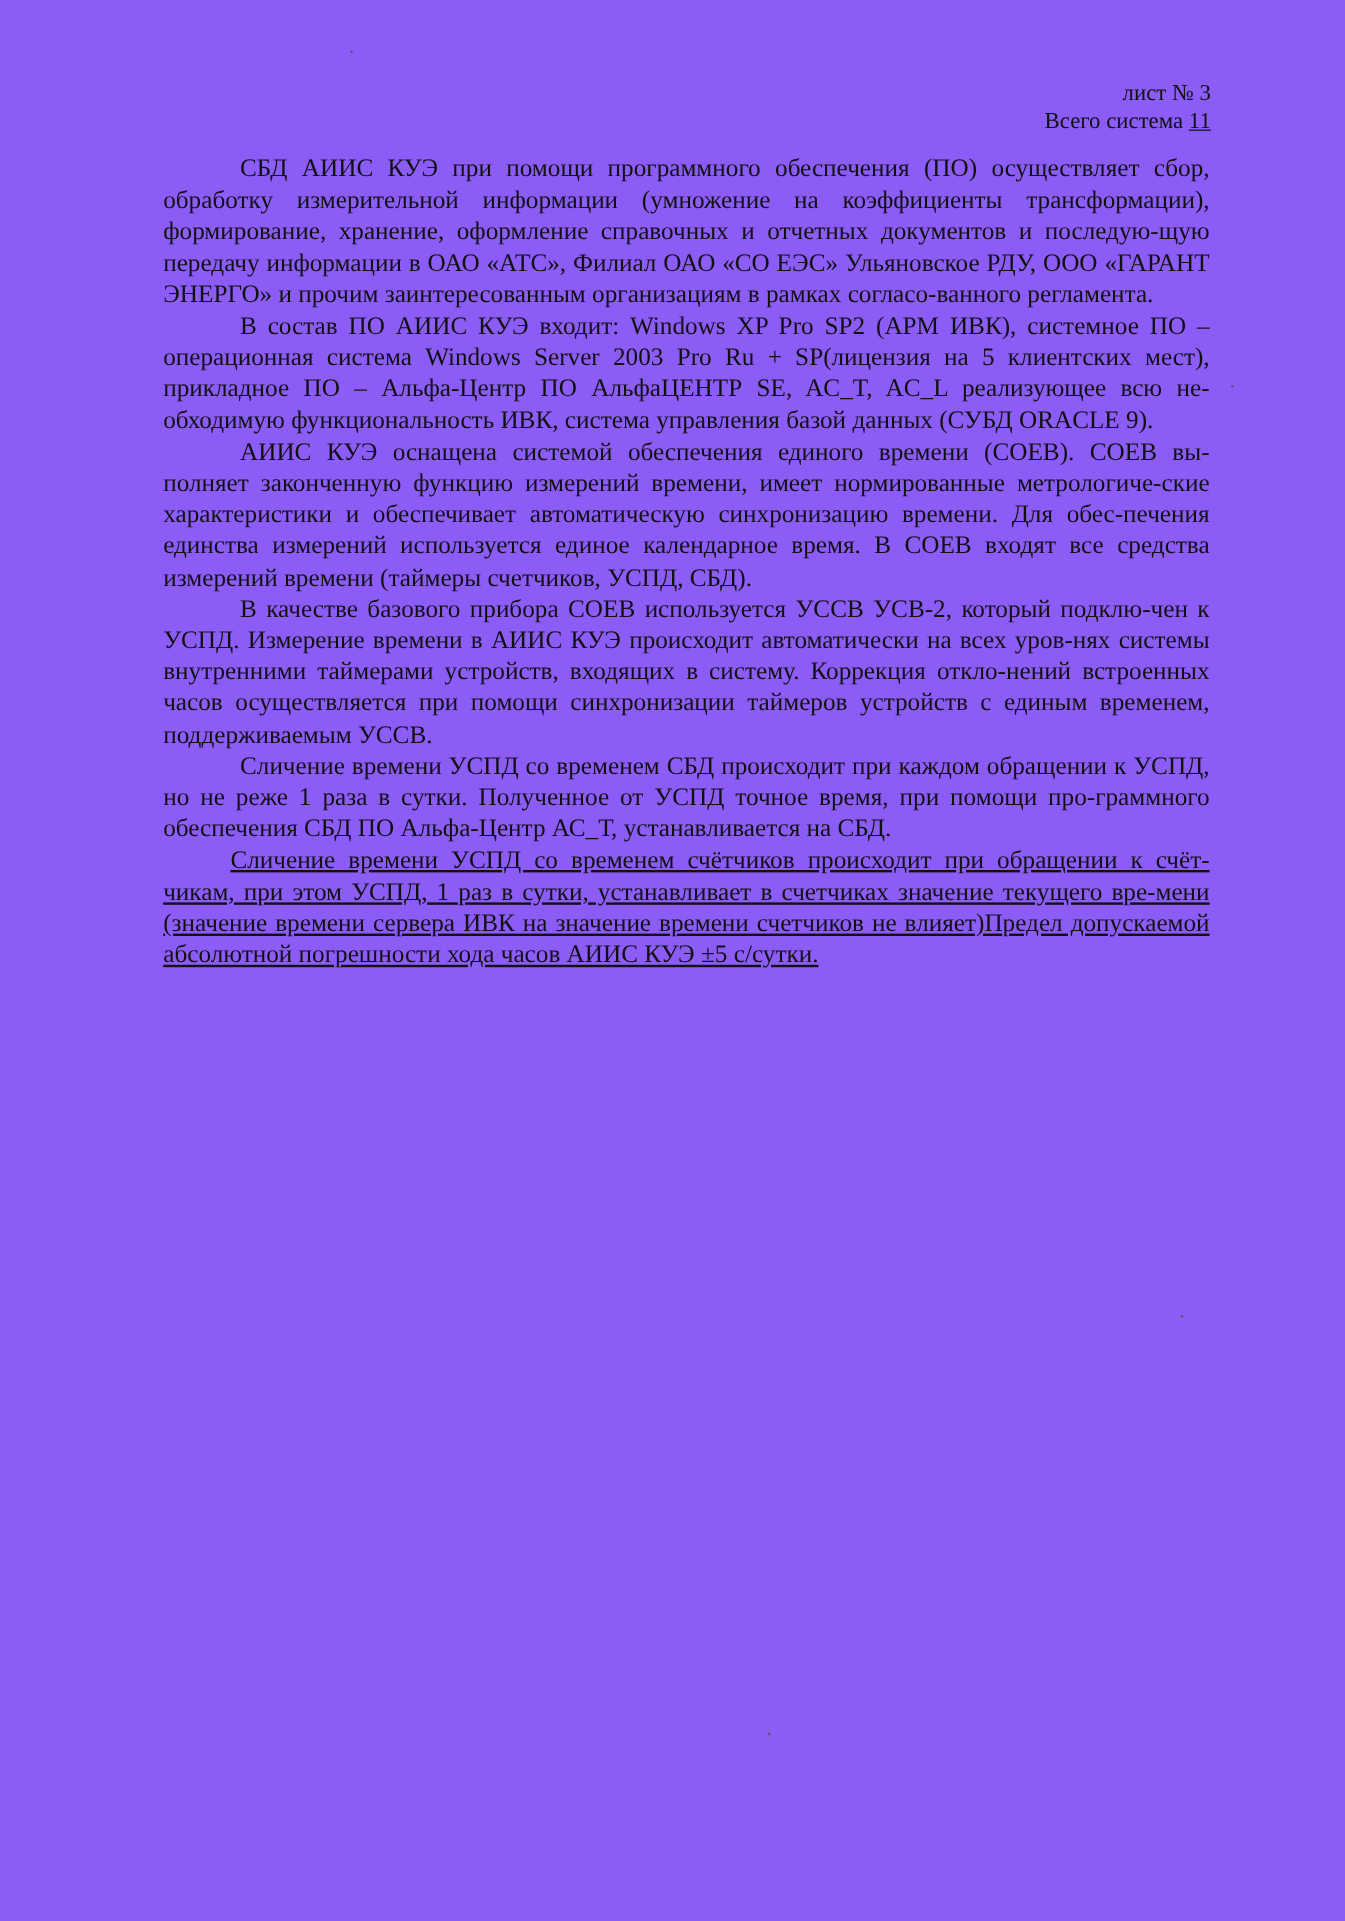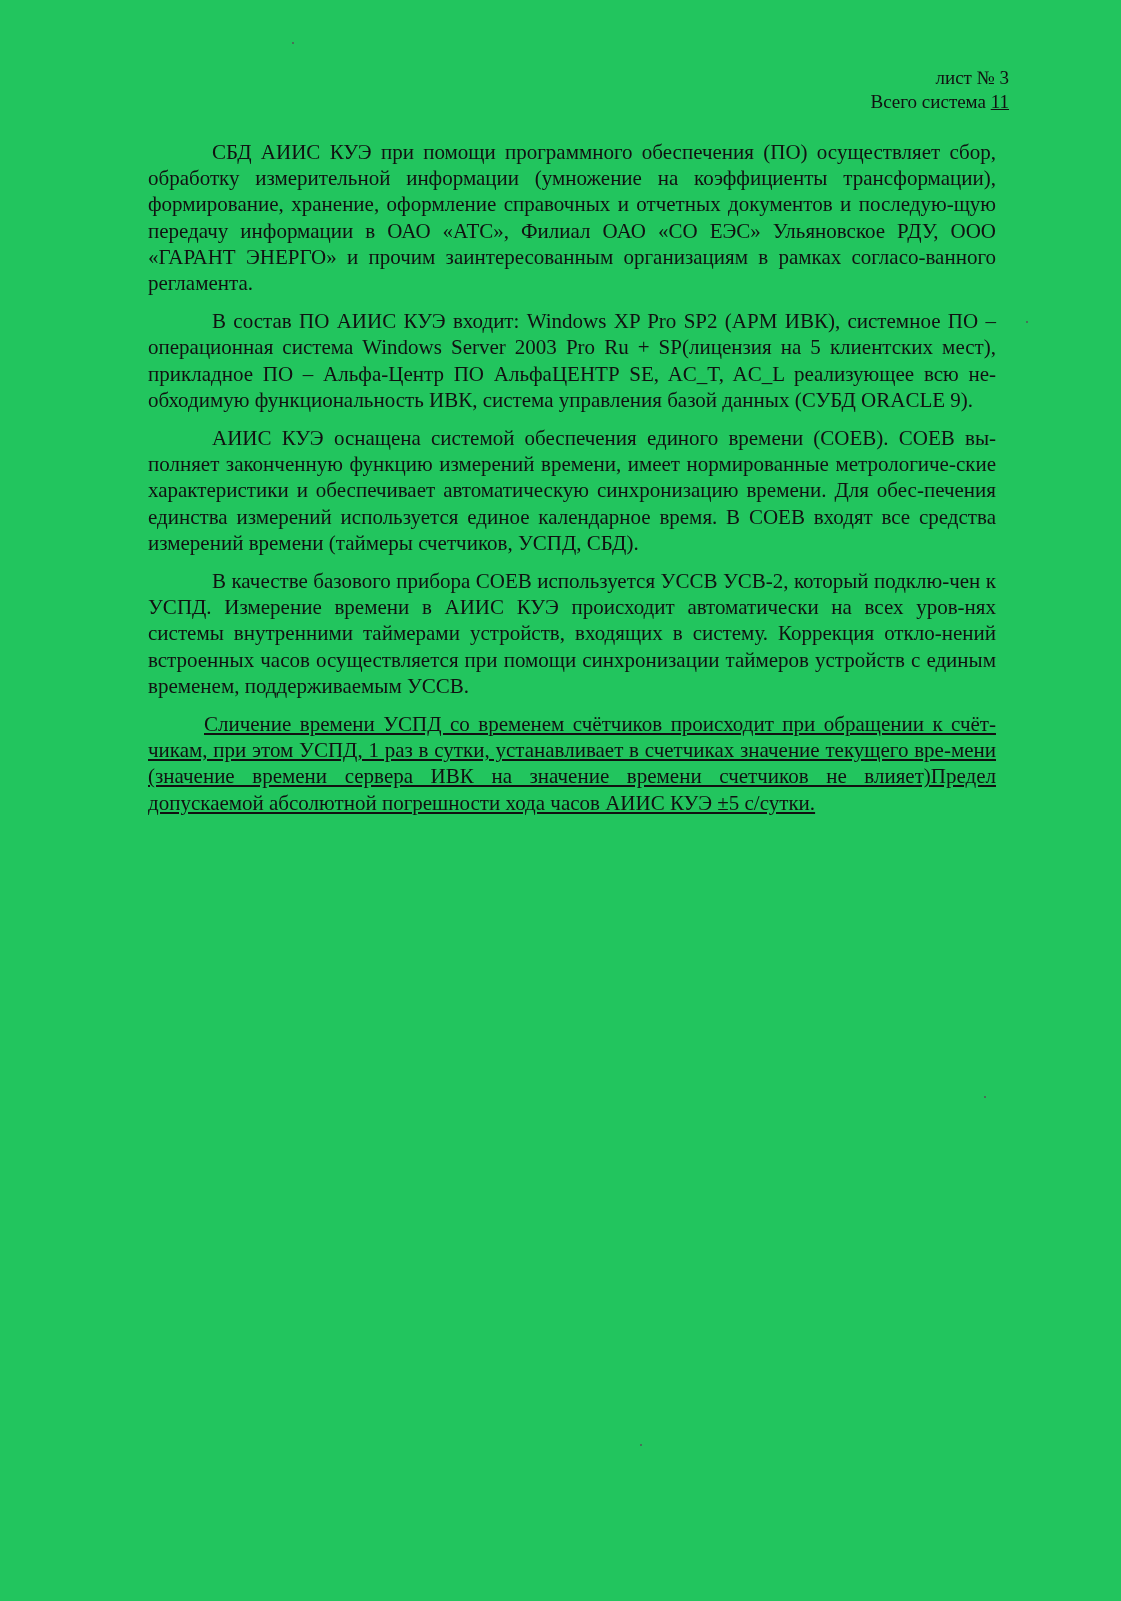--- a/index.html
+++ b/index.html
@@ -1,45 +1,46 @@
 <!DOCTYPE html>
 <html><head>
 <meta charset="utf-8">
 <style>
   html, body { margin: 0; padding: 0; background: #ffffff; }
   body { width: 1121px; height: 1601px; position: relative; overflow: hidden; }
-  .page { position: absolute; left: 0; top: 0; width: 1121px; height: 1601px; background: #22c55e; }
+  .page { position: absolute; left: 0; top: 0; width: 1121px; height: 1601px; background: #8b5cf6; }
   .header {
     position: absolute; right: 112px; top: 66px; text-align: right;
     font-family: "Liberation Serif", serif; font-size: 19px; line-height: 24px; color: #111;
   }
   .header .num { text-decoration: underline; }
   .body-text {
     position: absolute; left: 136px; top: 127px; width: 872px;
     font-family: "Liberation Serif", serif; font-size: 21px; line-height: 26.2px; color: #111;
     text-align: justify; hyphens: manual;
   }
-  .body-text p { margin: 12px; text-indent: 64px; }
+  .body-text p { margin: 0; text-indent: 64px; }
   .body-text p.last { text-indent: 56px; text-decoration: underline; }
   .speck { position: absolute; width: 2px; height: 2px; background: #555; border-radius: 1px; }
 </style>
 </head>
 <body>
 
 <div class="page">
   <div class="header">
     <div>лист № 3</div>
     <div><span>Всего система </span><span class="num">11</span></div>
   </div>
 
   <div class="body-text">
     <p>СБД АИИС КУЭ при помощи программного обеспечения (ПО) осуществляет сбор, обработку измерительной информации (умножение на коэффициенты трансформации), формирование, хранение, оформление справочных и отчетных документов и последую-щую передачу информации в ОАО «АТС», Филиал ОАО «СО ЕЭС» Ульяновское РДУ, ООО «ГАРАНТ ЭНЕРГО» и прочим заинтересованным организациям в рамках согласо-ванного регламента.</p>
     <p>В состав ПО АИИС КУЭ входит: Windows XP Pro SP2 (АРМ ИВК), системное ПО – операционная система Windows Server 2003 Pro Ru + SP(лицензия на 5 клиентских мест), прикладное ПО – Альфа-Центр ПО АльфаЦЕНТР SE, AC_T, AC_L реализующее всю не-обходимую функциональность ИВК, система управления базой данных (СУБД ORACLE 9).</p>
     <p>АИИС КУЭ оснащена системой обеспечения единого времени (СОЕВ). СОЕВ вы-полняет законченную функцию измерений времени, имеет нормированные метрологиче-ские характеристики и обеспечивает автоматическую синхронизацию времени. Для обес-печения единства измерений используется единое календарное время. В СОЕВ входят все средства измерений времени (таймеры счетчиков, УСПД, СБД).</p>
     <p>В качестве базового прибора СОЕВ используется УССВ УСВ-2, который подклю-чен к УСПД. Измерение времени в АИИС КУЭ происходит автоматически на всех уров-нях системы внутренними таймерами устройств, входящих в систему. Коррекция откло-нений встроенных часов осуществляется при помощи синхронизации таймеров устройств с единым временем, поддерживаемым УССВ.</p>
+    <p>Сличение времени УСПД со временем СБД происходит при каждом обращении к УСПД, но не реже 1 раза в сутки. Полученное от УСПД точное время, при помощи про-граммного обеспечения СБД ПО Альфа-Центр АС_Т, устанавливается на СБД.</p>
     <p class="last">Сличение времени УСПД со временем счётчиков происходит при обращении к счёт-чикам, при этом УСПД, 1 раз в сутки, устанавливает в счетчиках значение текущего вре-мени (значение времени сервера ИВК на значение времени счетчиков не влияет)Предел допускаемой абсолютной погрешности хода часов АИИС КУЭ ±5 с/сутки.</p>
   </div>
 
   <div class="speck" style="left:292px;top:42px;"></div>
   <div class="speck" style="left:1026px;top:321px;"></div>
   <div class="speck" style="left:984px;top:1096px;"></div>
   <div class="speck" style="left:640px;top:1444px;"></div>
 </div>
 
 </body></html>

